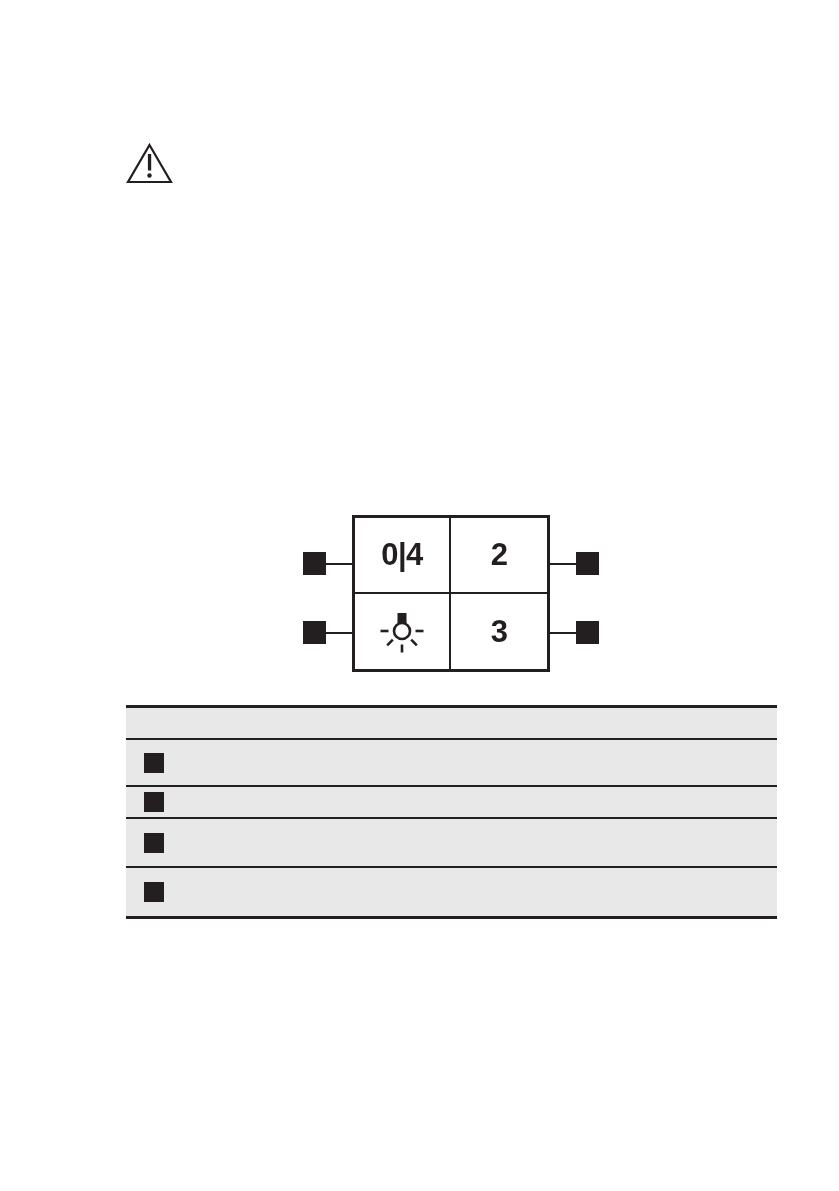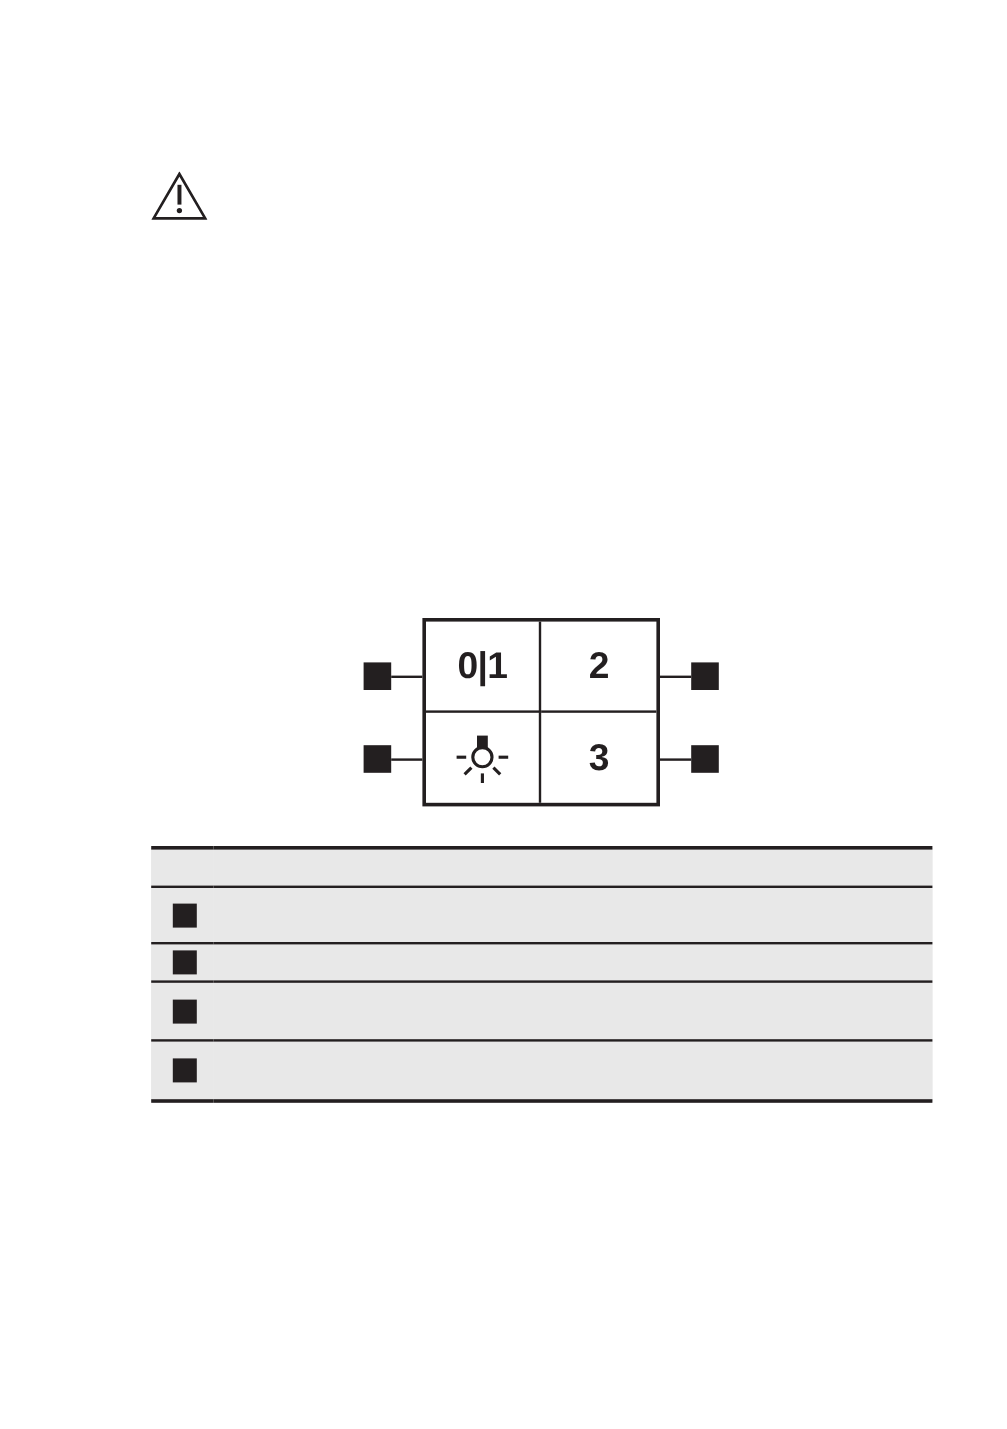--- a/index.html
+++ b/index.html
@@ -193,21 +193,21 @@
 
     <div class="callout callout-tr"></div>
     <div class="leader leader-tr"></div>
 
     <div class="callout callout-br"></div>
     <div class="leader leader-br"></div>
 
     <div class="panel-box">
 
       <div class="panel-cell br bb">
-        <span class="panel-label">0|1</span>
+        <span class="panel-label">0|4</span>
       </div>
 
       <div class="panel-cell bb">
         <span class="panel-label">2</span>
       </div>
 
       <div class="panel-cell br">
         <svg class="bulb-icon" viewBox="0 0 46 46">
           <rect x="18.5" y="5" width="9" height="11" fill="#231f20"></rect>
           <circle cx="23" cy="23" r="8" fill="none" stroke="#231f20" stroke-width="2.6"></circle>

